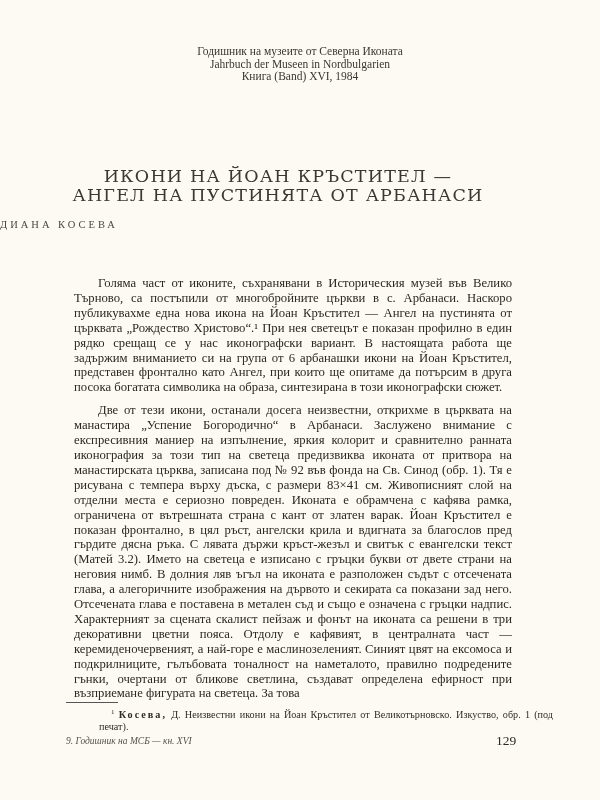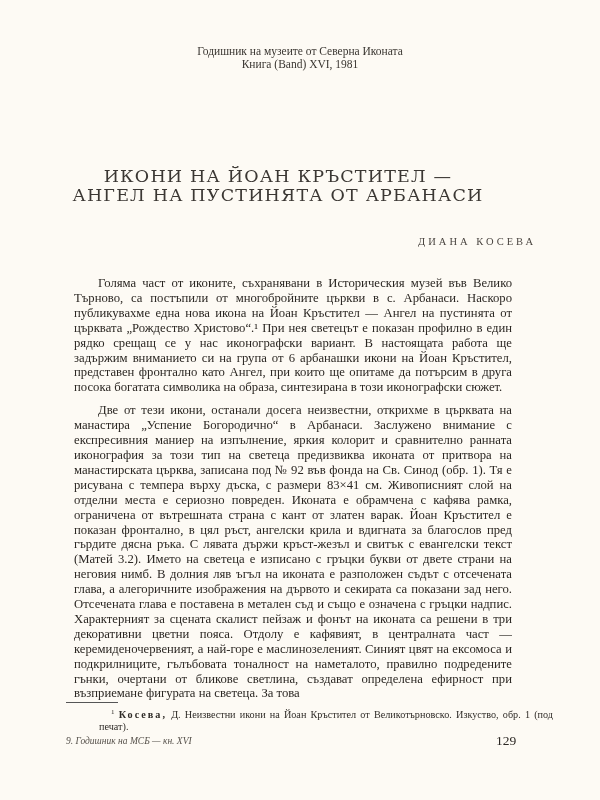--- a/index.html
+++ b/index.html
@@ -15,22 +15,22 @@
     text-align: center; font-size: 11.5px; line-height: 12.5px; color: #3a3631;
   }
   .article-title {
     position: absolute; top: 167px; left: 0; width: 556px;
     text-align: center; font-size: 17.5px; line-height: 19px;
     letter-spacing: 1.2px; color: #3b3733;
     font-family: "DejaVu Serif", "Liberation Serif", serif;
     font-weight: normal;
   }
   .author {
-    position: absolute; top: 236px; left: 0; width: 536px;
-    text-align: right; font-size: 10.5px; letter-spacing: 3px; color: #4a4540;
+    position: absolute; top: 219px; left: 0; width: 536px;
+    text-align: left; font-size: 10.5px; letter-spacing: 3px; color: #4a4540;
   }
   .body-text {
     position: absolute; top: 268px; left: 66px; width: 454px;
     font-size: 12.7px; line-height: 14.9px; text-align: justify;
     color: #2b2723;
   }
   .body-text p { margin: 8px; text-indent: 24px; text-align: justify; }
   .footnote-rule {
     position: absolute; top: 702px; left: 66px; width: 52px; height: 0;
     border-top: 1px solid #555;
@@ -46,21 +46,22 @@
   }
   .page-number {
     position: absolute; top: 733px; left: 496px; font-size: 13.5px; color: #2b2723;
   }
 </style>
 </head>
 <body>
 
 <div class="journal-header">
   <div>Годишник на музеите от Северна Иконата</div>
-  <div>Книга (Band) XVI, 1981</div>
+  <div>Jahrbuch der Museen in Nordbulgarien</div>
+  <div>Книга (Band) XVI, 1984</div>
 </div>
 
 <div class="article-title">
   <div>ИКОНИ НА ЙОАН КРЪСТИТЕЛ —</div>
   <div>АНГЕЛ НА ПУСТИНЯТА ОТ АРБАНАСИ</div>
 </div>
 
 <div class="author">ДИАНА КОСЕВА</div>
 
 <div class="body-text">

